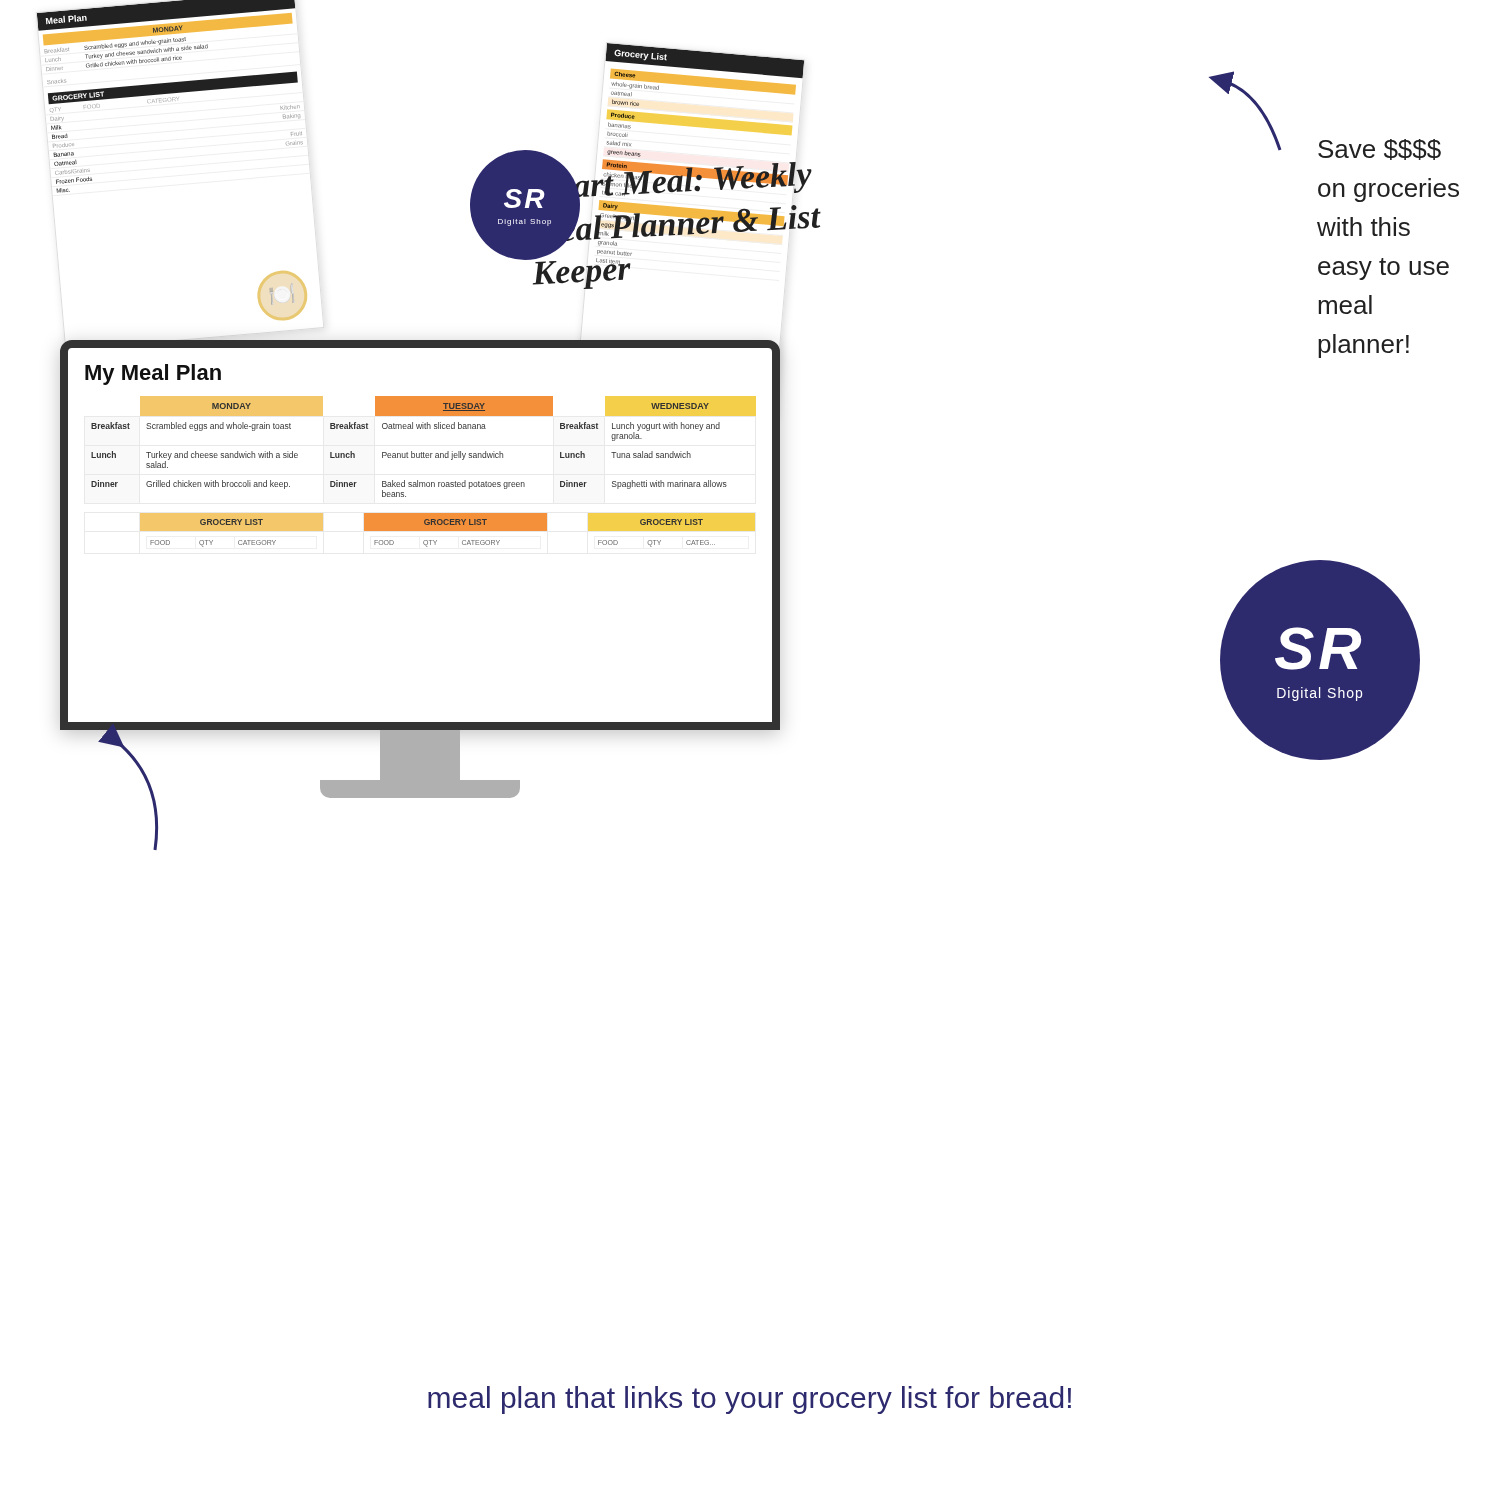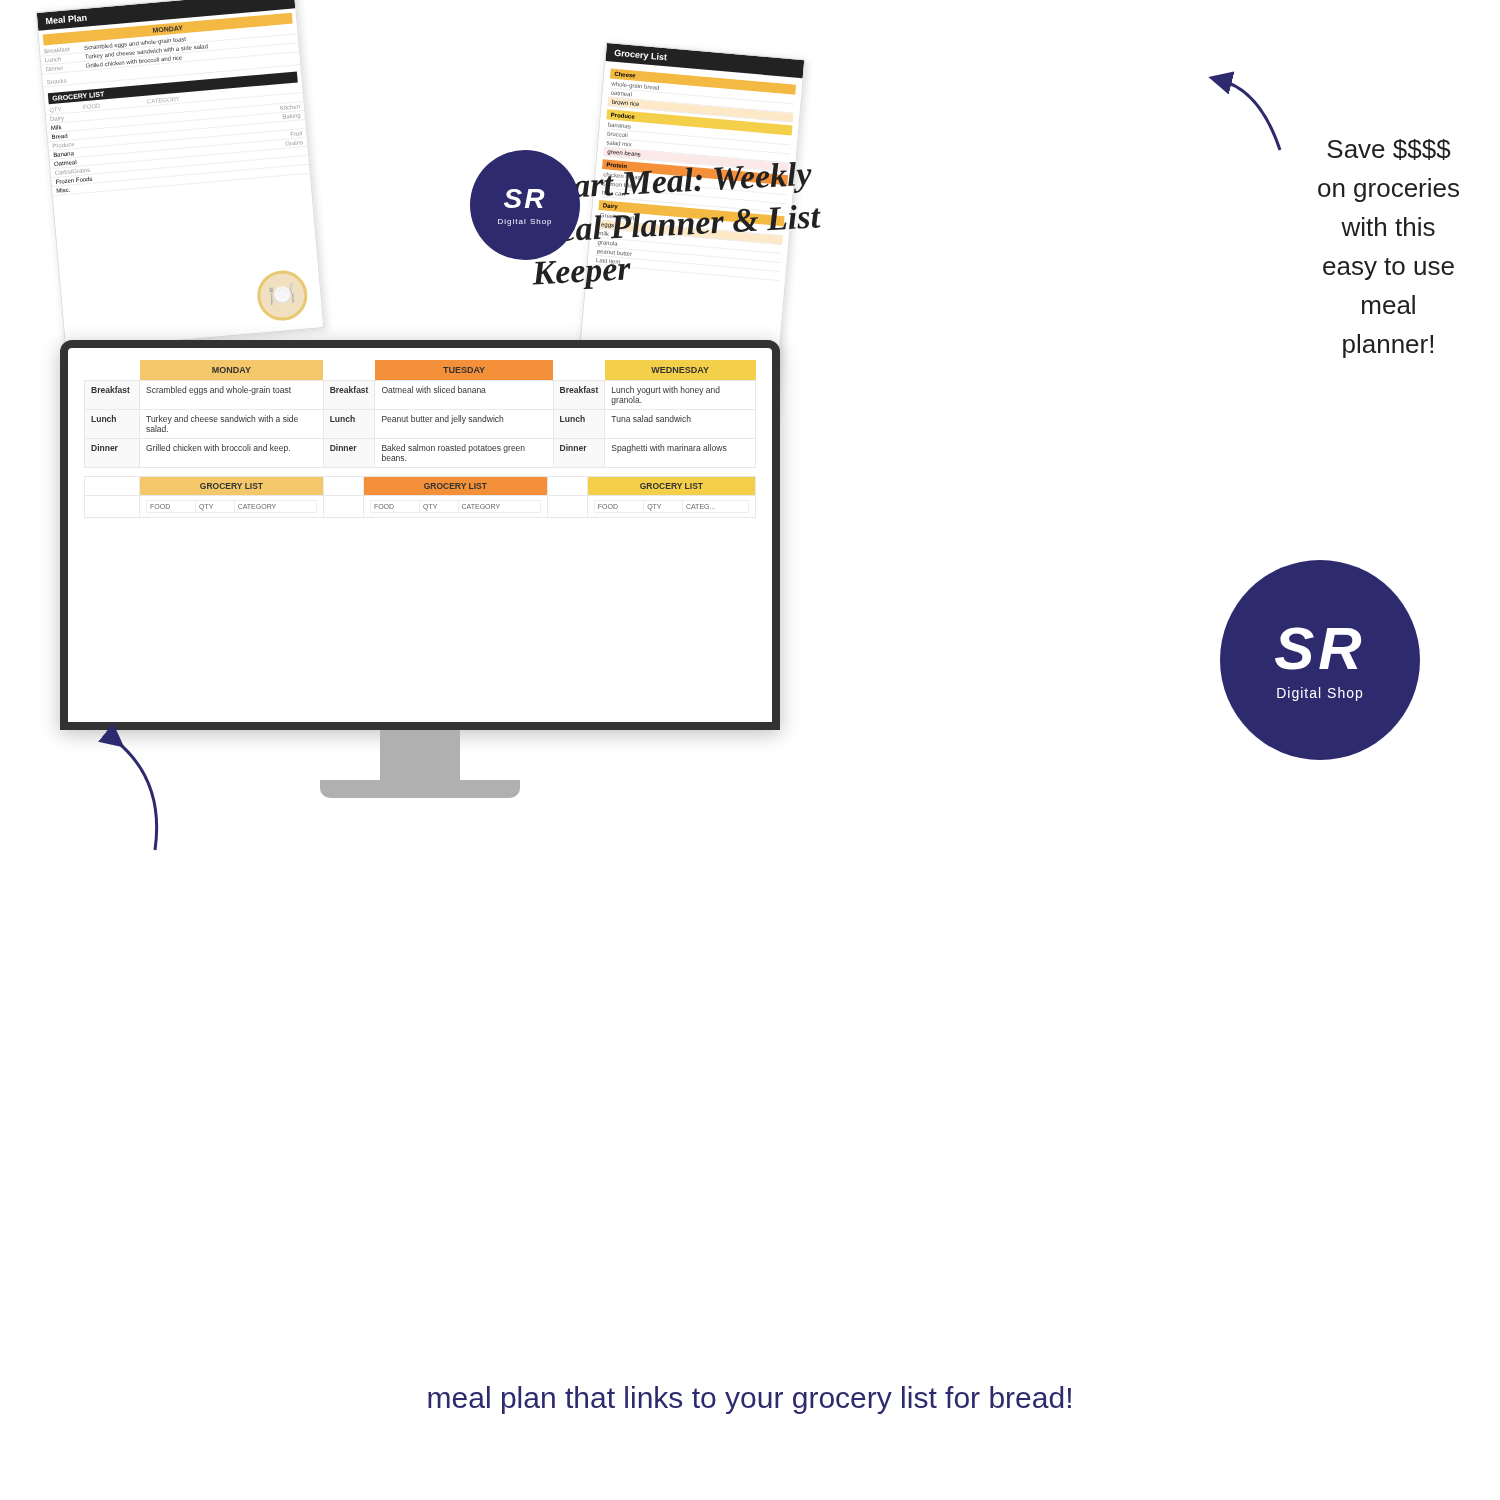--- a/index.html
+++ b/index.html
@@ -220,21 +220,21 @@
       border-collapse: collapse;
       font-size: 9px;
     }
     .meal-table th {
       padding: 5px 6px;
       text-align: center;
       font-weight: bold;
       font-size: 9px;
     }
     .th-monday { background: #f4c86a; color: #333; }
-    .th-tuesday { background: #f4903a; color: #333; }
+    .th-tuesday { background: #f4903a; color: #333; text-decoration: underline; }
     .th-wednesday { background: #f4d04a; color: #333; }
     .meal-table td {
       padding: 4px 6px;
       border: 1px solid #e8e8e8;
       vertical-align: top;
       font-size: 8.5px;
       color: #333;
     }
     .td-label {
       background: #f9f9f9;
@@ -441,32 +441,33 @@
   <svg width="130" height="90" viewBox="0 0 130 90">
     <path d="M 80 80 Q 60 20 20 10" stroke="#2e2a6e" stroke-width="3" fill="none" marker-end="url(#arrowhead-tr)"></path>
     <defs>
       <marker id="arrowhead-tr" markerWidth="8" markerHeight="8" refX="4" refY="4" orient="auto">
         <path d="M 0 0 L 8 4 L 0 8 Z" fill="#2e2a6e"></path>
       </marker>
     </defs>
   </svg>
 </div>
 
-<div style="position:absolute;top:130px;right:40px;text-align:center;font-size:26px;line-height:1.5;color:#222;z-index:20;">
+<div style="position:absolute;top:130px;right:40px;text-align:left;font-size:26px;line-height:1.5;color:#222;z-index:20;">
   <div>Save $$$$</div>
   <div>on groceries</div>
   <div>with this</div>
   <div>easy to use</div>
   <div>meal</div>
   <div>planner!</div>
 </div>
 
 <div class="monitor-wrapper">
   <div class="monitor-screen">
     <div class="meal-plan-content">
+      <div class="meal-plan-title">My Meal Plan</div>
 
       <table class="meal-table">
         <thead>
           <tr>
             <th style="width:55px;"></th>
             <th class="th-monday">MONDAY</th>
             <th style="width:40px;"></th>
             <th class="th-tuesday">TUESDAY</th>
             <th style="width:40px;"></th>
             <th class="th-wednesday">WEDNESDAY</th>

